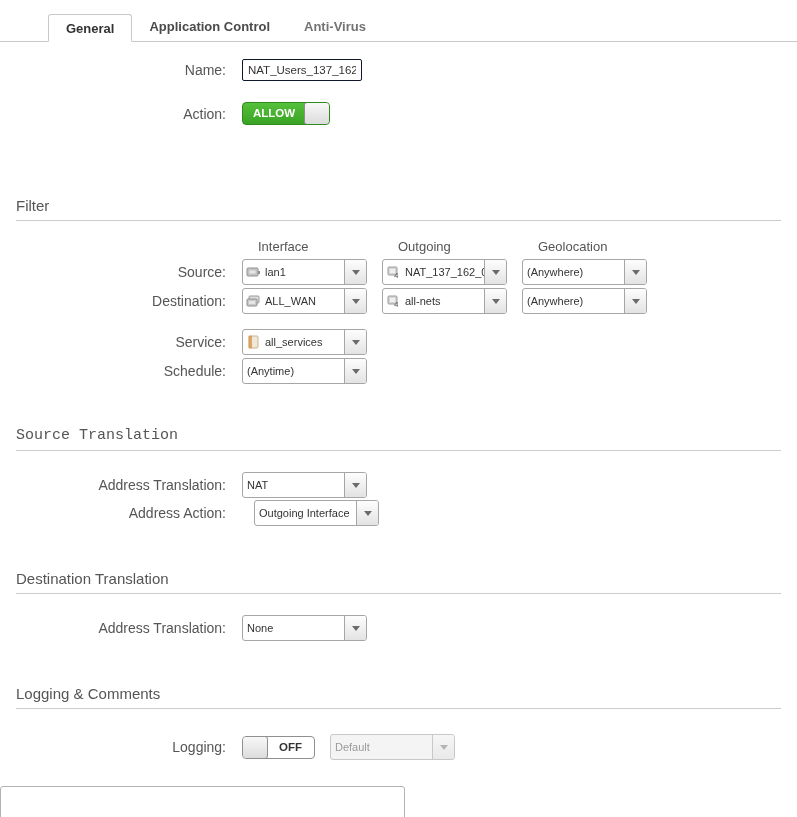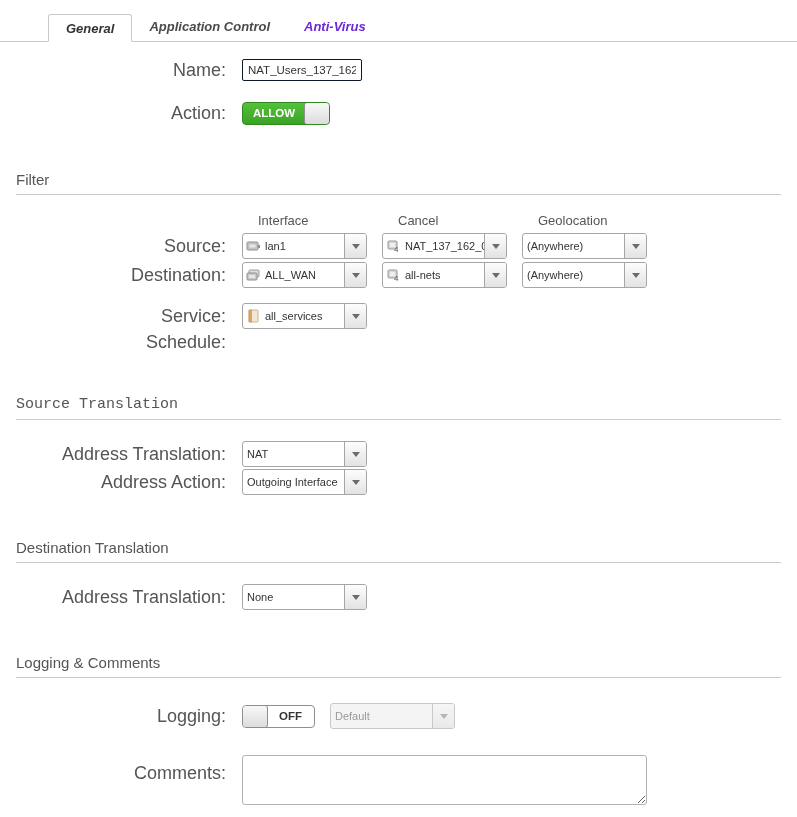--- a/index.html
+++ b/index.html
@@ -12,50 +12,49 @@
   .page { width: 797px; position: relative; }
 
   
   .tabbar {
     margin-top: 14px;
     height: 28px;
     border-bottom: 1px solid #c9c9c9;
     padding-left: 48px;
     display: flex;
     align-items: flex-end;
-    font-style: italic;
   }
   .tab {
     font-weight: bold;
     font-size: 13px;
     padding: 0 17px;
     height: 28px;
     line-height: 27px;
     color: #4a4a4a;
     cursor: pointer;
     white-space: nowrap;
   }
   .tab.active {
     background: #fff;
     border: 1px solid #c9c9c9;
     border-bottom: 1px solid #ffffff;
     border-radius: 3px 3px 0 0;
     margin-bottom: -1px;
     color: #333;
   }
-  .tab.disabled { color: #6d28d9; cursor: default; }
+  .tab.disabled { color: #737373; cursor: default; }
 
   
   .form-row { display: flex; align-items: center; }
   .lbl {
     width: 242px;
     text-align: right;
     padding-right: 16px;
     color: #555;
-    font-size: 18px;
+    font-size: 14px;
     flex: 0 0 242px;
   }
   .lbl.top { align-self: flex-start; padding-top: 8px; }
 
   
   .section-head {
     margin: 0 16px 0 16px;
     font-size: 15px;
     color: #555;
     padding-bottom: 6px;
@@ -182,27 +181,27 @@
     font-weight: bold;
     font-size: 12px;
     color: #333;
     cursor: pointer;
     font-family: "Liberation Sans", sans-serif;
   }
 
   
   .mt17 { margin-top: 17px; }
   .mt21 { margin-top: 21px; }
-  .mt46 { margin-top: 46px; }
+  .mt46 { margin-top: 72px; }
   .mt18 { margin-top: 18px; }
   .mt5  { margin-top: 5px; }
   .mt3  { margin-top: 3px; }
   .mt23 { margin-top: 15px; }
   .mt43 { margin-top: 43px; font-family: Liberation Mono, monospace; }
-  .mt2  { margin-top: 2px; }
+  .mt2  { margin-top: 2px; gap: 12px; }
   .mt44 { margin-top: 44px; }
   .mt25 { margin-top: 25px; }
   .mt26 { margin-top: 26px; }
 </style>
 </head>
 <body>
 
 <div class="page">
 
   <div class="tabbar">
@@ -221,21 +220,21 @@
     <div class="toggle toggle-on">
       <span class="tlabel">ALLOW</span>
       <span class="toggle-knob"></span>
     </div>
   </div>
 
   <div class="section-head mt46">Filter</div>
 
   <div class="col-heads mt18">
     <div class="col">Interface</div>
-    <div class="col">Cancel</div>
+    <div class="col">Outgoing</div>
     <div class="col">Geolocation</div>
   </div>
 
   <div class="form-row mt5">
     <div class="lbl">Source:</div>
     <div class="triple">
       <div class="combo">
         <span class="cicon">
           <svg class="icon14" viewBox="0 0 15 14">
               <rect x="1" y="3" width="11" height="8" rx="1" fill="#c9c9c9" stroke="#8f8f8f"></rect>
@@ -319,20 +318,26 @@
       </span>
       <span class="ctext">all_services</span>
       <span class="cbtn">
           <span class="arrow-down"></span>
         </span>
     </div>
   </div>
 
   <div class="form-row mt3">
     <div class="lbl">Schedule:</div>
+    <div class="combo">
+      <span class="ctext">(Anytime)</span>
+      <span class="cbtn">
+          <span class="arrow-down"></span>
+        </span>
+    </div>
   </div>
 
   <div class="section-head mt43">Source Translation</div>
 
   <div class="form-row mt21">
     <div class="lbl">Address Translation:</div>
     <div class="combo">
       <span class="ctext">NAT</span>
       <span class="cbtn">
           <span class="arrow-down"></span>
@@ -372,21 +377,20 @@
     </div>
     <div class="combo disabled" style="margin-left:15px;gap:48px;">
       <span class="ctext">Default</span>
       <span class="cbtn">
           <span class="arrow-down"></span>
         </span>
     </div>
   </div>
 
   <div class="form-row mt26">
-    <div class="lbl top">Comments:</div>
     <textarea class="comments-area" style=""></textarea>
   </div>
 
   <div class="footer">
     <button class="btn">OK</button>
     <button class="btn">Cancel</button>
   </div>
 
 </div>
 

